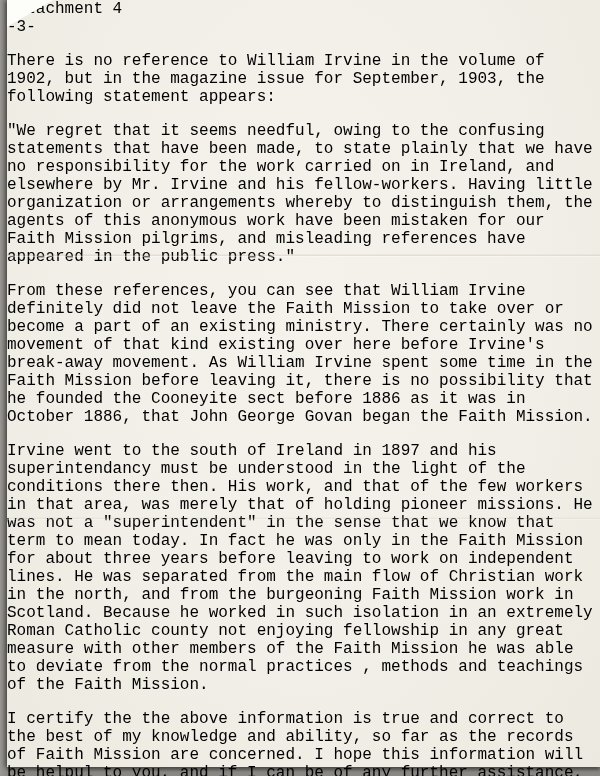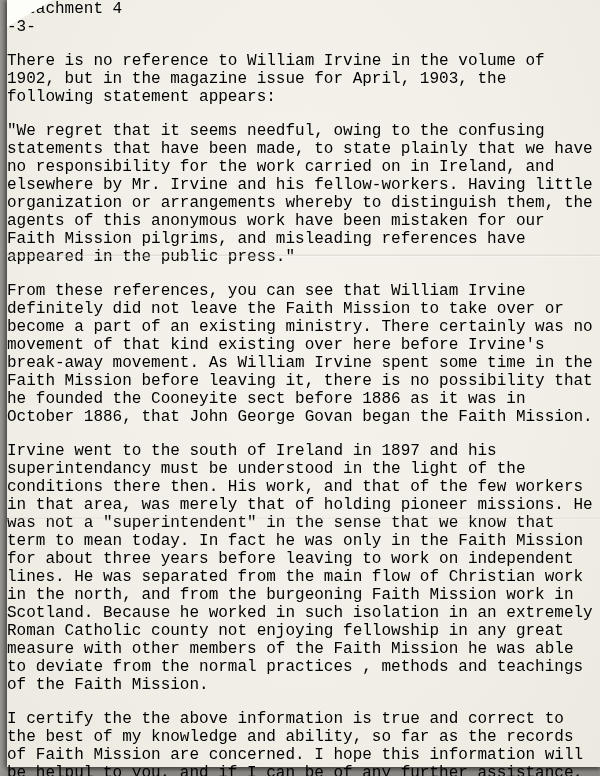--- a/index.html
+++ b/index.html
@@ -83,21 +83,21 @@
 
     <div class="whiteout">
       <span class="ghost">Attachment 4</span>
     </div>
 
     <div class="page-number">-3-</div>
 
     <div class="letter">
 
       <div>
-          <p><span>There is no reference to William Irvine in the volume of 1902, but in the magazine issue for April, 1903, the following statement appears:</span></p>
+          <p><span>There is no reference to William Irvine in the volume of 1902, but in the magazine issue for September, 1903, the following statement appears:</span></p>
           <p><span>"We regret that it seems needful, owing to the confusing statements that have been made, to state plainly that we have no responsibility for the work carried on in Ireland, and elsewhere by </span><span class="ul">Mr. Irvine</span><span> and his fellow-workers. Having little organization or arrangements whereby to distinguish them, the agents of this anonymous work have been mistaken for our Faith Mission pilgrims, and misleading references have appeared in the public press."</span></p>
           <p><span class="ul">From these references, you can see that William Irvine definitely did not leave the Faith Mission to take over or become a part of an existing ministry.</span><span> There certainly was no movement of that kind existing over here before Irvine's break-away movement. As William Irvine spent some time in the Faith Mission before leaving it, there is no possibility that he founded the Cooneyite sect before 1886 as it was in October 1886, that John George Govan began the Faith Mission.</span></p>
           <p><span>Irvine went to the south of Ireland in 1897 and his superintendancy must be understood in the light of the conditions there then. His work, and that of the few workers in that area, was merely that of holding pioneer missions. He was not a "superintendent" in the sense that we know that term to mean today. In fact he was only in the Faith Mission for about three years before leaving to work on independent lines. He was separated from the main flow of Christian work in the north, and from the burgeoning Faith Mission work in Scotland. Because he worked in such isolation in an extremely Roman Catholic county not enjoying fellowship in any great measure with other members of the Faith Mission he was able to deviate from the normal practices , methods and teachings of the Faith Mission.</span></p>
           <p><span>I certify the the above information is true and correct to the best of my knowledge and ability, so far as the records of Faith Mission are concerned. I hope this information will be helpul to you, and if I can be of any further assistance, please feel free to write again.</span></p>
         </div>
 
     </div>
   </div>
 
   <div class="bottom-white-line"></div>

